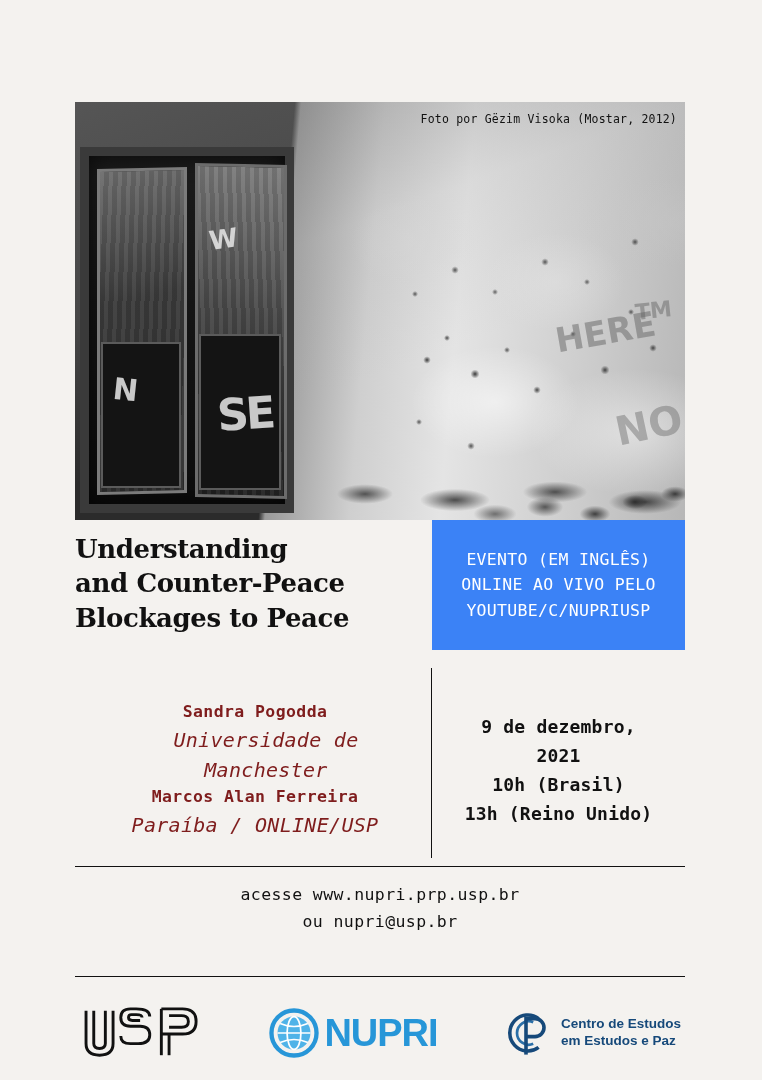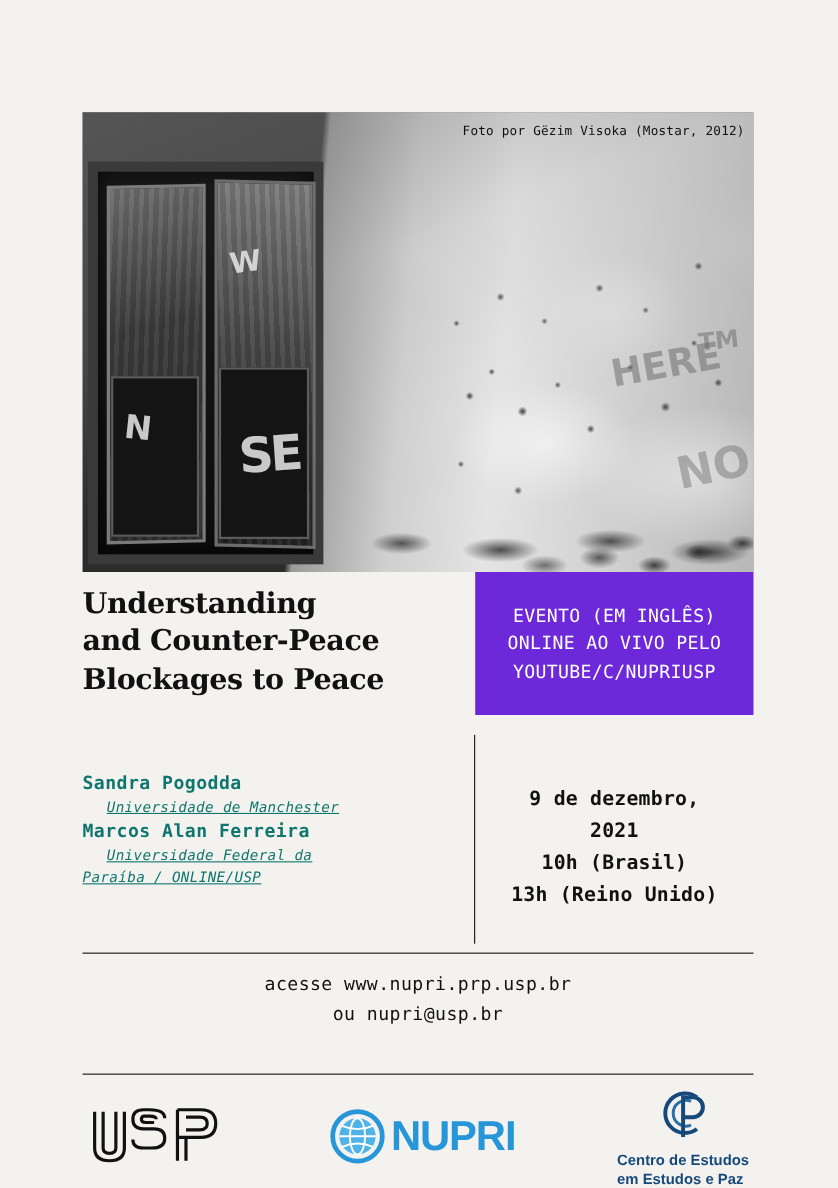--- a/index.html
+++ b/index.html
@@ -159,56 +159,56 @@
     letter-spacing: -0.4px;
   }
 
   
   .event-box {
     position: absolute;
     left: 432px;
     top: 520px;
     width: 253px;
     height: 130px;
-    background: #6d28d9;
+    background: #3b82f6;
     display: flex;
     align-items: center;
     justify-content: center;
   }
   .event-box .lines {
     font-family: "DejaVu Sans Mono", monospace;
     font-size: 16.5px;
     line-height: 1.55;
     color: #fff;
     text-align: center;
     letter-spacing: .3px;
   }
 
   
   .speakers {
     position: absolute;
-    left: 75px;
+    left: 85px;
     top: 700px;
     width: 340px;
     font-family: "DejaVu Sans Mono", monospace;
-    color: #0f766e;
+    color: #7f1d1d;
+    text-align: center;
   }
   .speaker-name {
     font-size: 16.5px;
     font-weight: bold;
     letter-spacing: .4px;
     line-height: 1.5;
   }
   .speaker-aff {
-    font-size: 13px;
+    font-size: 20px;
     font-style: italic;
     letter-spacing: .3px;
     line-height: 1.5;
     padding-left: 22px;
-    text-decoration: underline;
   }
   .speaker-aff.cont { padding-left: 0; }
 
   
   .date-block {
     position: absolute;
     left: 432px;
     top: 712px;
     width: 253px;
     text-align: center;
@@ -270,21 +270,21 @@
   }
   .logo-usp { width: 128px; height: 56px; }
   .logo-nupri { display: flex; align-items: center; gap: 4px; }
   .nupri-word {
     font-family: "Liberation Sans", sans-serif;
     font-weight: bold;
     font-size: 38px;
     color: #2796d8;
     letter-spacing: -1px;
   }
-  .logo-cec { display: flex; align-items: center; gap: 8px; flex-direction: column; }
+  .logo-cec { display: flex; align-items: center; gap: 8px; }
   .cec-text {
     font-family: "Liberation Sans", sans-serif;
     font-size: 13.5px;
     font-weight: bold;
     color: #16497a;
     line-height: 1.25;
   }
 </style>
 </head>
 <body>
@@ -322,21 +322,20 @@
       <div>YOUTUBE/C/NUPRIUSP</div>
     </div>
   </div>
 
   <div class="v-divider"></div>
 
   <div class="speakers">
     <div class="speaker-name">Sandra Pogodda</div>
     <div class="speaker-aff">Universidade de Manchester</div>
     <div class="speaker-name">Marcos Alan Ferreira</div>
-    <div class="speaker-aff">Universidade Federal da</div>
     <div class="speaker-aff cont">Paraíba / ONLINE/USP</div>
   </div>
 
   <div class="date-block">
     <div>9 de dezembro,</div>
     <div>2021</div>
     <div>10h (Brasil)</div>
     <div>13h (Reino Unido)</div>
   </div>
 

